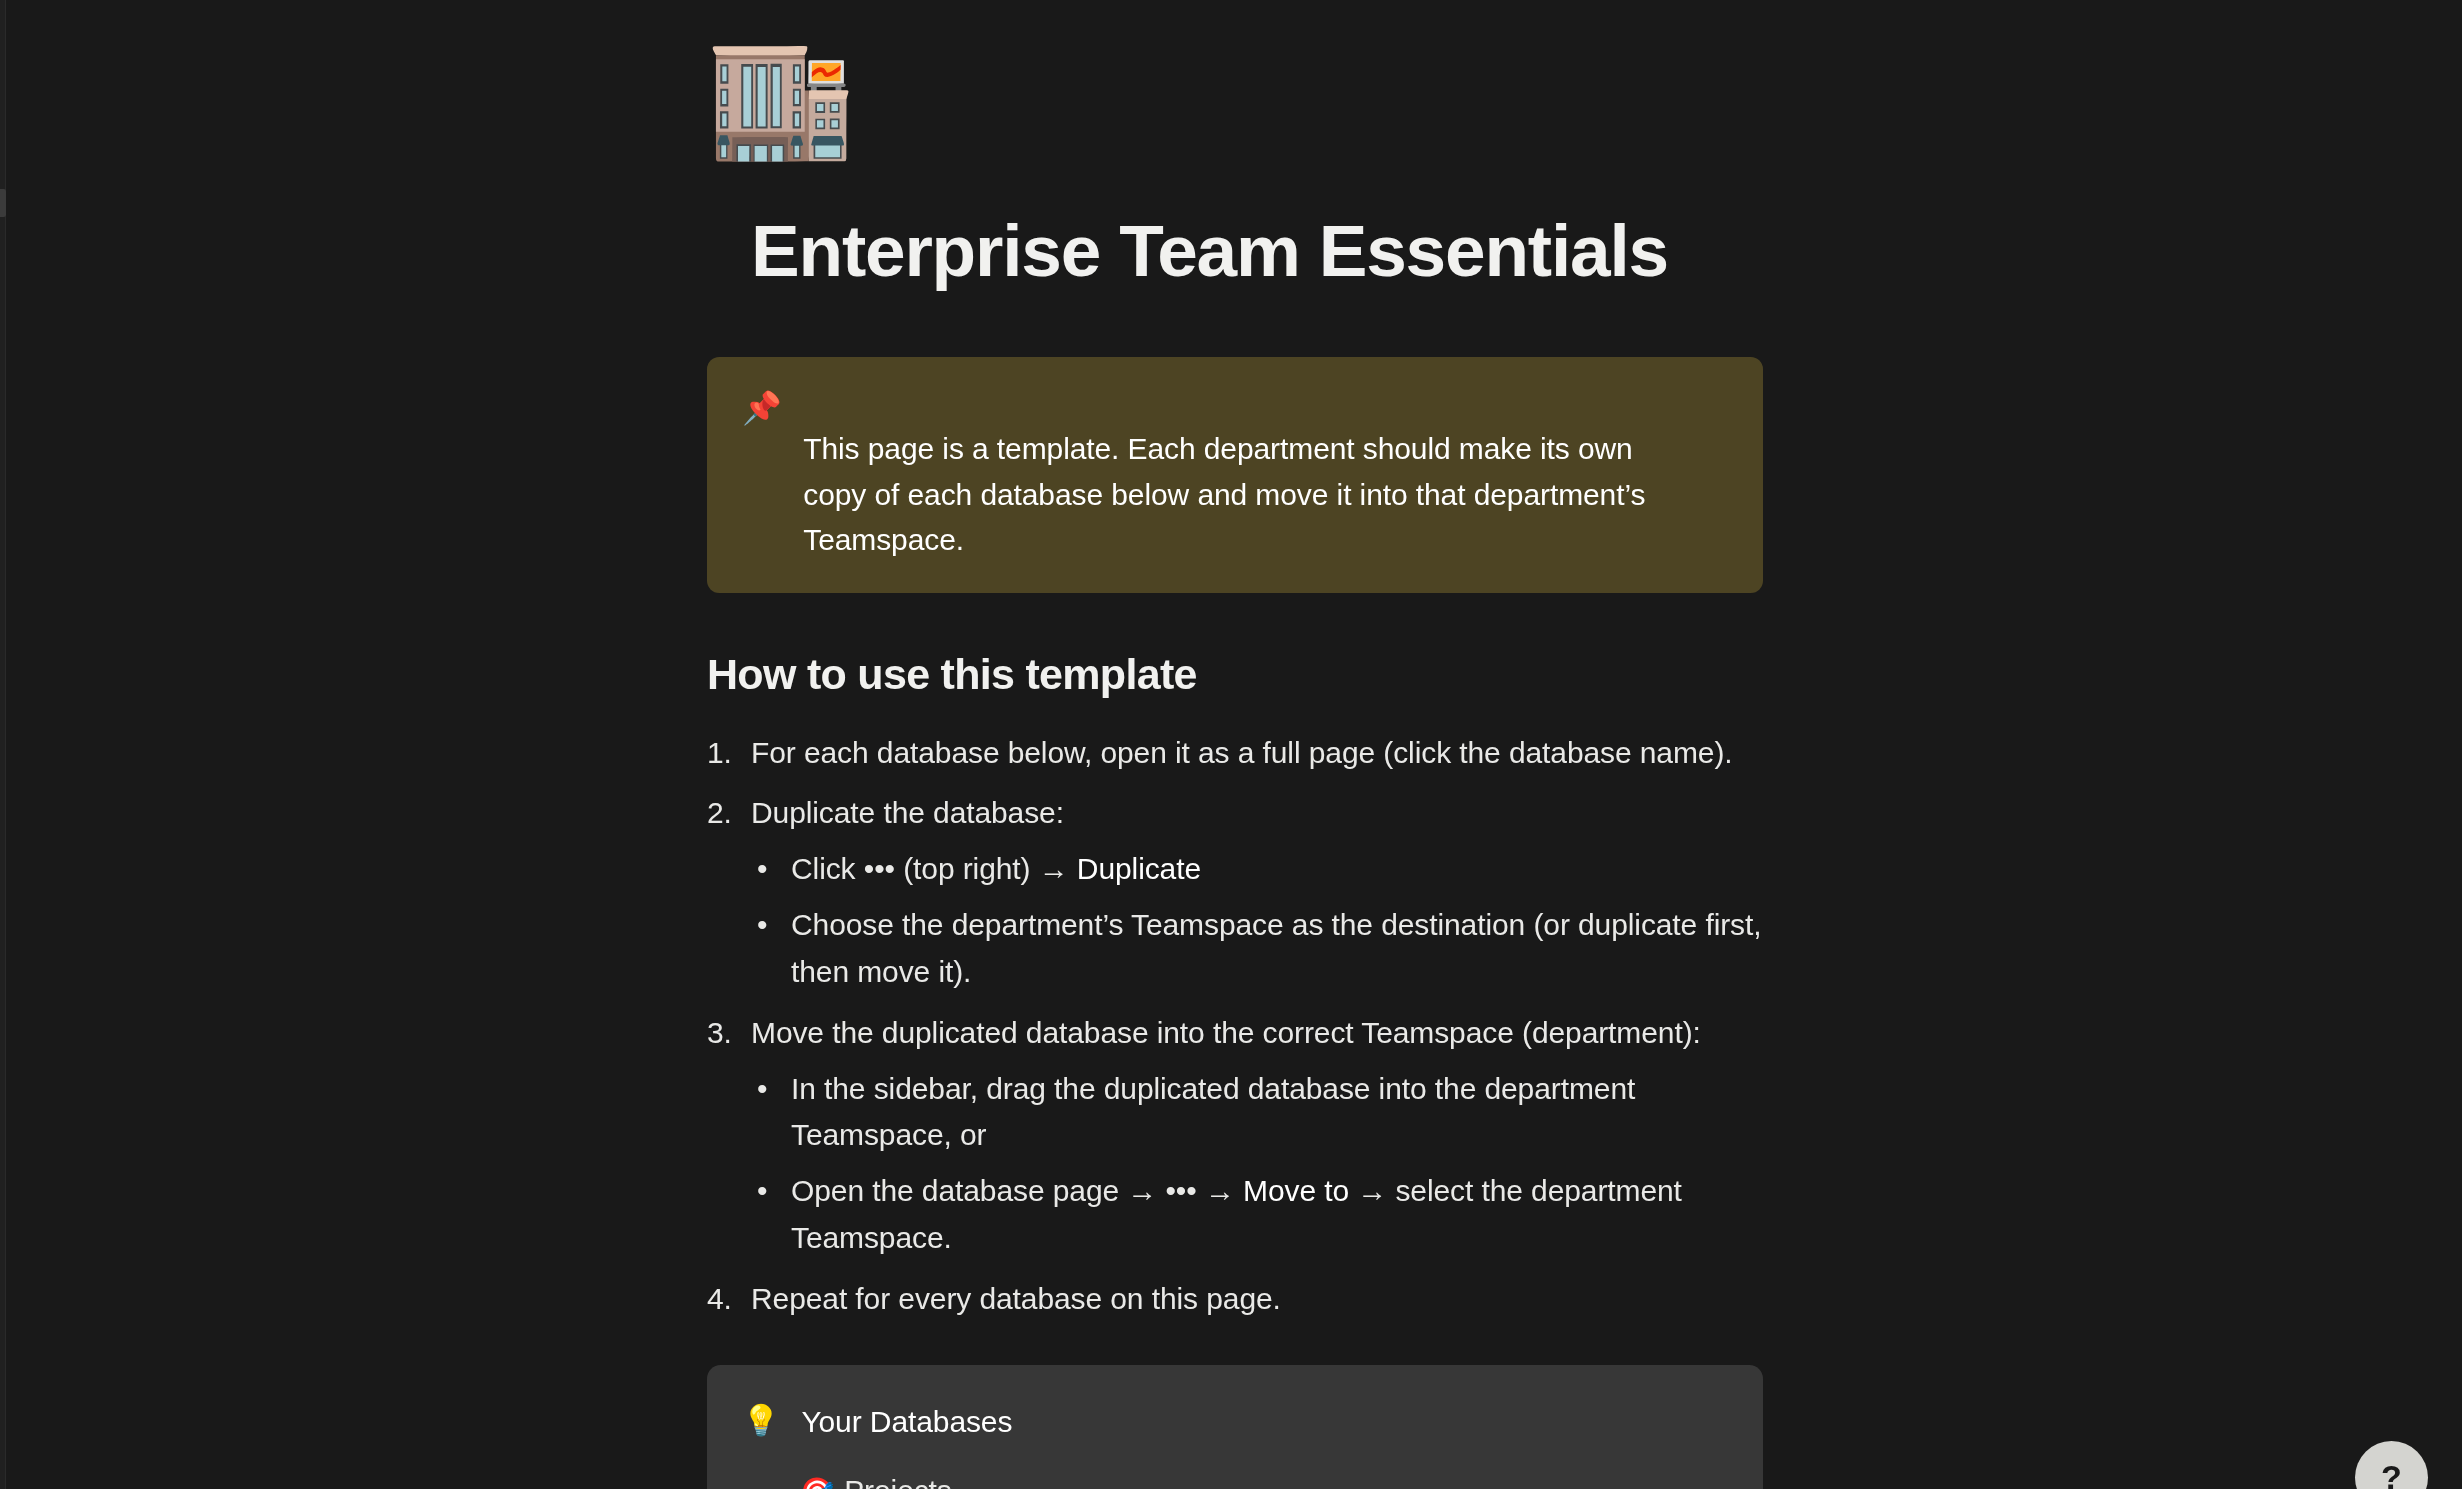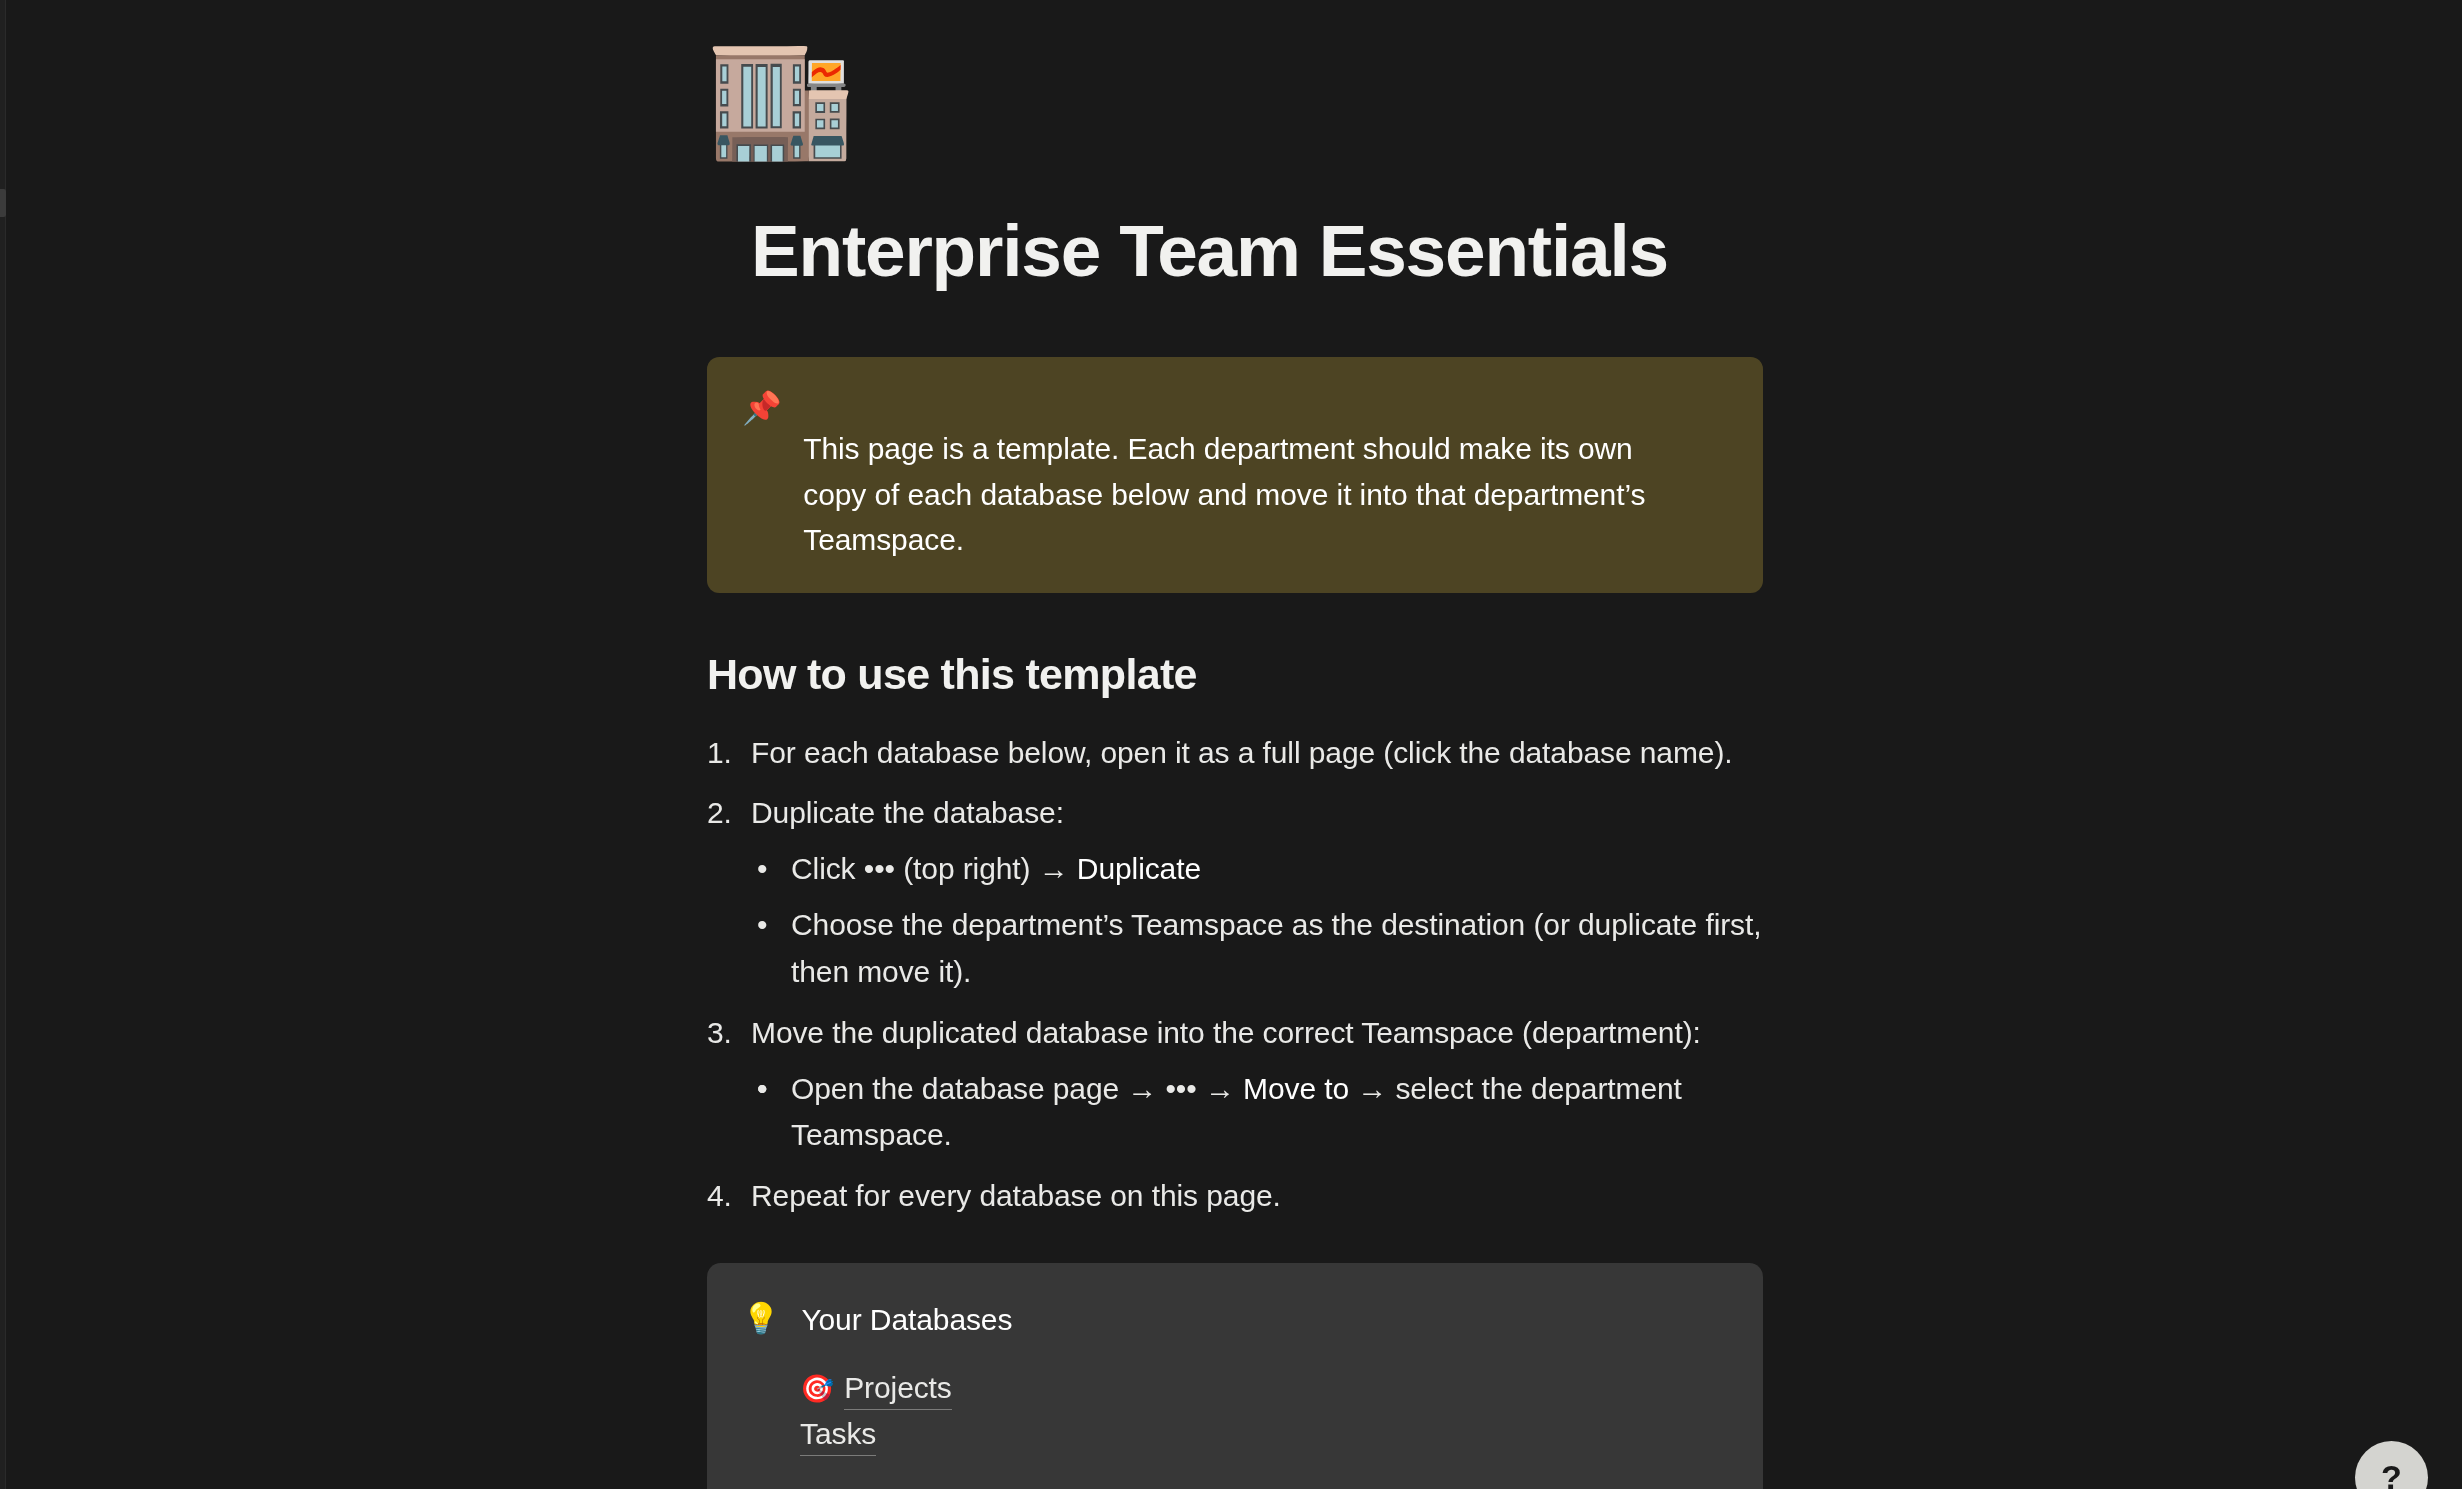--- a/index.html
+++ b/index.html
@@ -256,21 +256,21 @@
 
     <h2 id="section-heading">How to use this template</h2>
 
     <ol id="steps-list">
         <li class="step"><span class="marker">1.</span><span class="step-text">For each database below, open it as a full page (click the database name).</span></li>
         <li class="step"><span class="marker">2.</span><span class="step-text">Duplicate the database:</span><ul class="sub-list">
             <li class="sub-item"><span class="bullet">•</span><span class="sub-text"><span>Click ••• (top right) → </span><b>Duplicate</b></span></li>
             <li class="sub-item"><span class="bullet">•</span><span class="sub-text"><span>Choose the department’s Teamspace as the destination (or duplicate first, then move it).</span></span></li>
           </ul></li>
         <li class="step"><span class="marker">3.</span><span class="step-text">Move the duplicated database into the correct Teamspace (department):</span><ul class="sub-list">
-            <li class="sub-item"><span class="bullet">•</span></li>
+            <li class="sub-item"><span class="bullet">•</span><span class="sub-text"><span>In the sidebar, drag the duplicated database into the department Teamspace, or</span></span></li>
             <li class="sub-item"><span class="bullet">•</span><span class="sub-text"><span>Open the database page → ••• → </span><b>Move to</b><span> → select the department Teamspace.</span></span></li>
           </ul></li>
         <li class="step"><span class="marker">4.</span><span class="step-text">Repeat for every database on this page.</span></li>
       </ol>
 
     <div id="db-callout">
       <div class="db-head">
         <span class="callout-icon">💡</span>
         <div class="db-title">Your Databases</div>
       </div>

